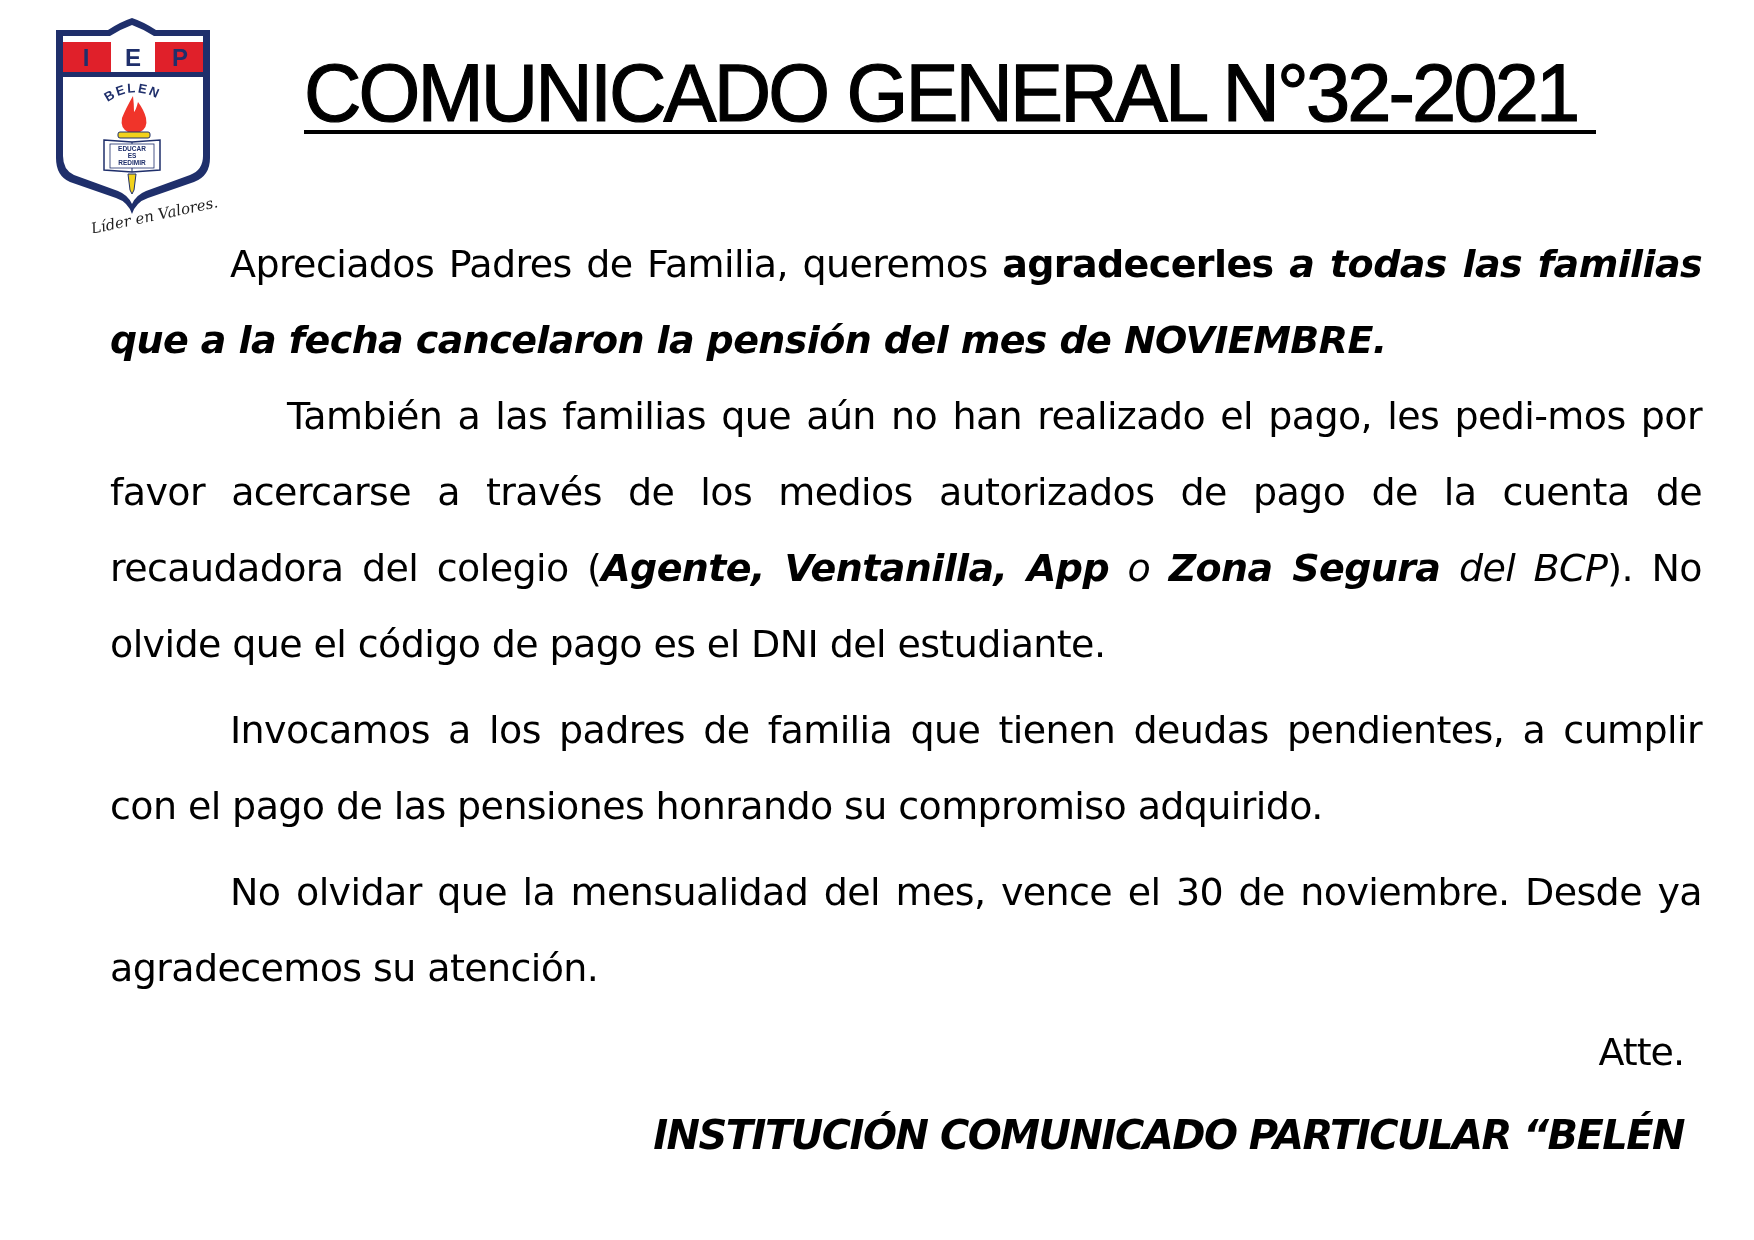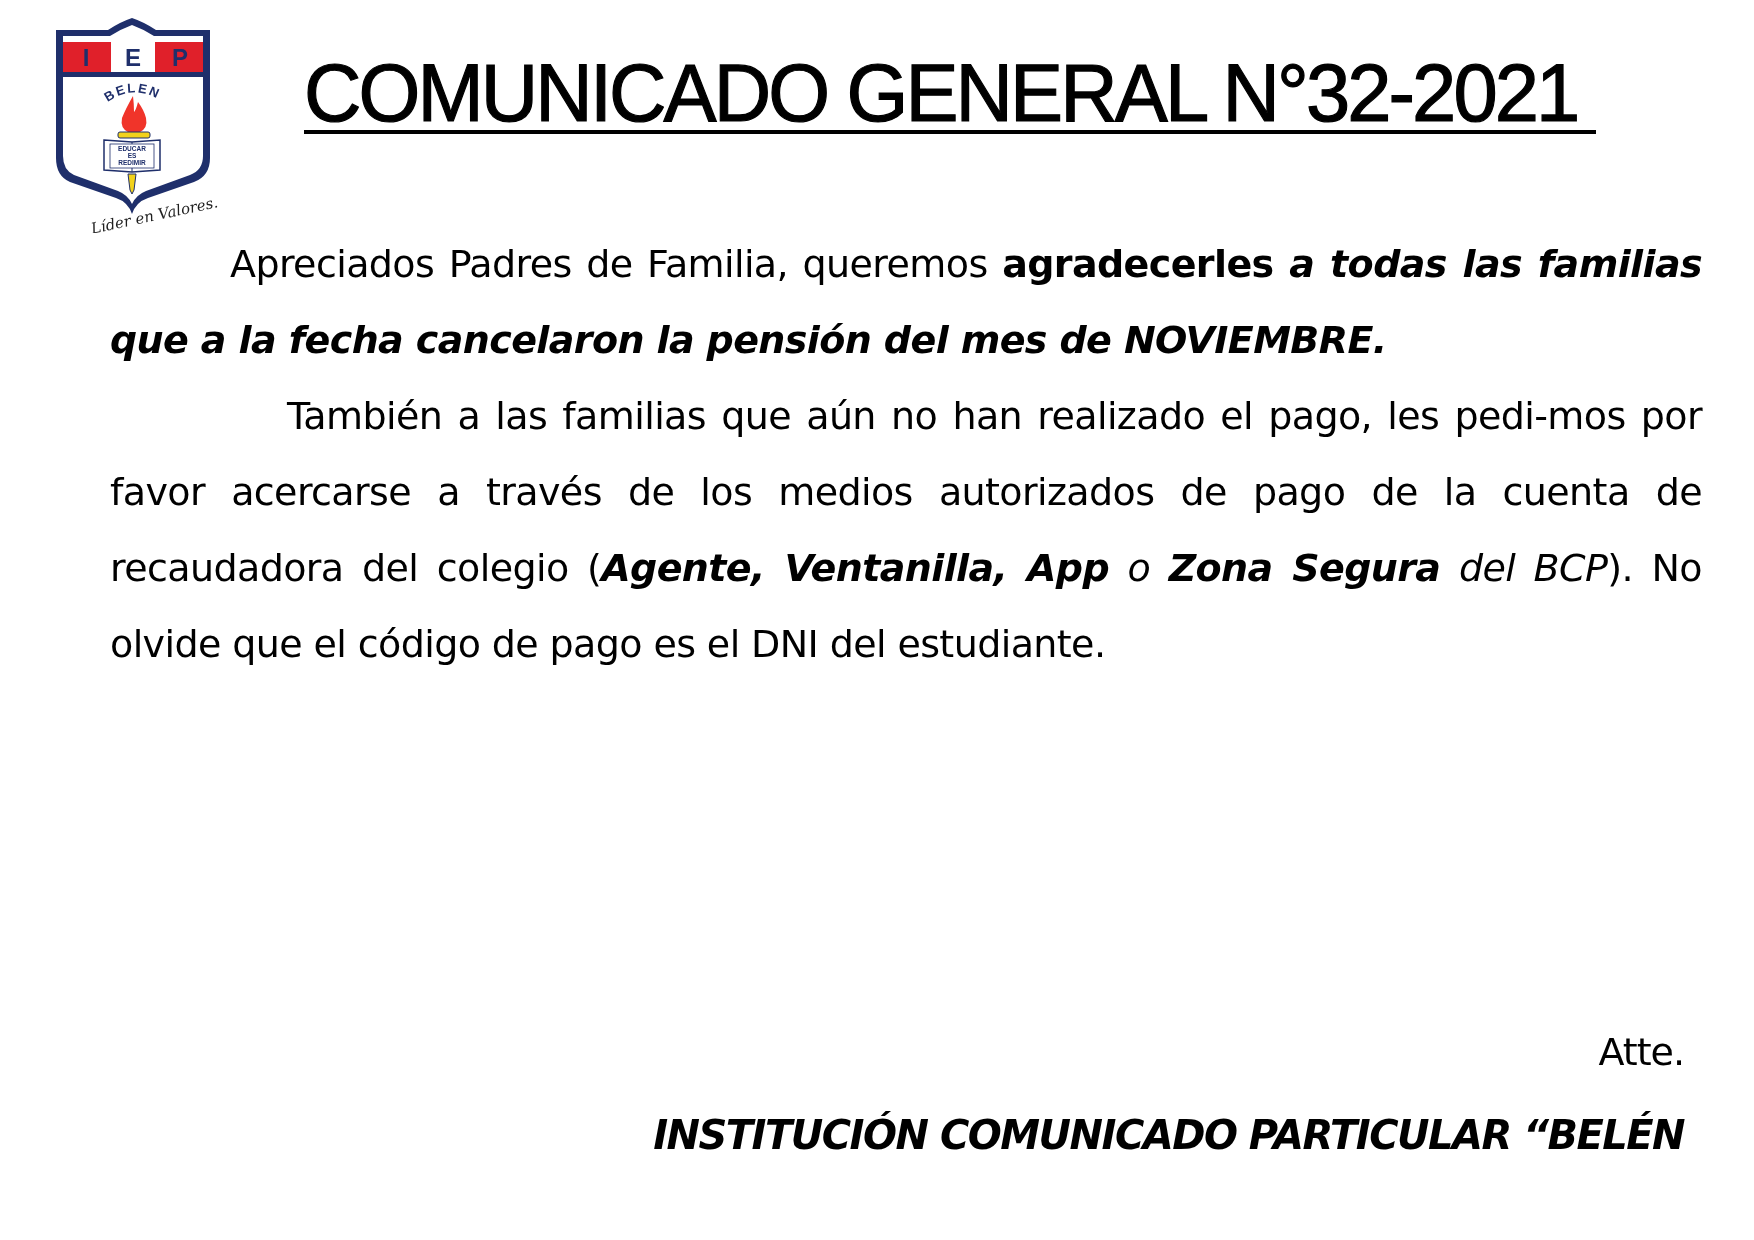--- a/index.html
+++ b/index.html
@@ -84,18 +84,20 @@
   <span class="title">COMUNICADO GENERAL N°32-2021</span>
 </div>
 <div class="title-rule"></div>
 
 <div class="body">
   <p class="para"><span class="indent"></span><span>Apreciados Padres de Familia, queremos </span><span class="b">agradecerles </span><span class="bi">a todas las familias que a la fecha cancelaron la pensión del mes de NOVIEMBRE.</span></p>
 
   <p class="para"><span class="indent2"></span><span>También a las familias que aún no han realizado el pago, les  pedi-mos por favor acercarse a través de los medios autorizados de pago de la cuenta de recaudadora del colegio (</span><span class="bi">Agente</span><span class="bi">, </span><span class="bi">Ventanilla</span><span class="bi">, </span><span class="bi">App</span><span class="i"> o </span><span class="bi">Zona Segura</span><span class="i"> del BCP</span><span>). No olvide que el código de pago es el DNI del estudiante.</span></p>
 
   <div class="gap"></div>
+  <p class="para"><span class="indent"></span><span>Invocamos a los padres de familia que tienen deudas pendientes, a cumplir con el pago de las pensiones honrando su compromiso adquirido.</span></p>
 
   <div class="gap"></div>
+  <p class="para"><span class="indent"></span><span>No olvidar que la mensualidad del mes, vence el 30 de noviembre. Desde ya agradecemos su atención.</span></p>
 </div>
 
 <div class="sign-atte">Atte.</div>
 <div class="sign-inst">INSTITUCIÓN COMUNICADO PARTICULAR “BELÉN</div>
 
 </body></html>

